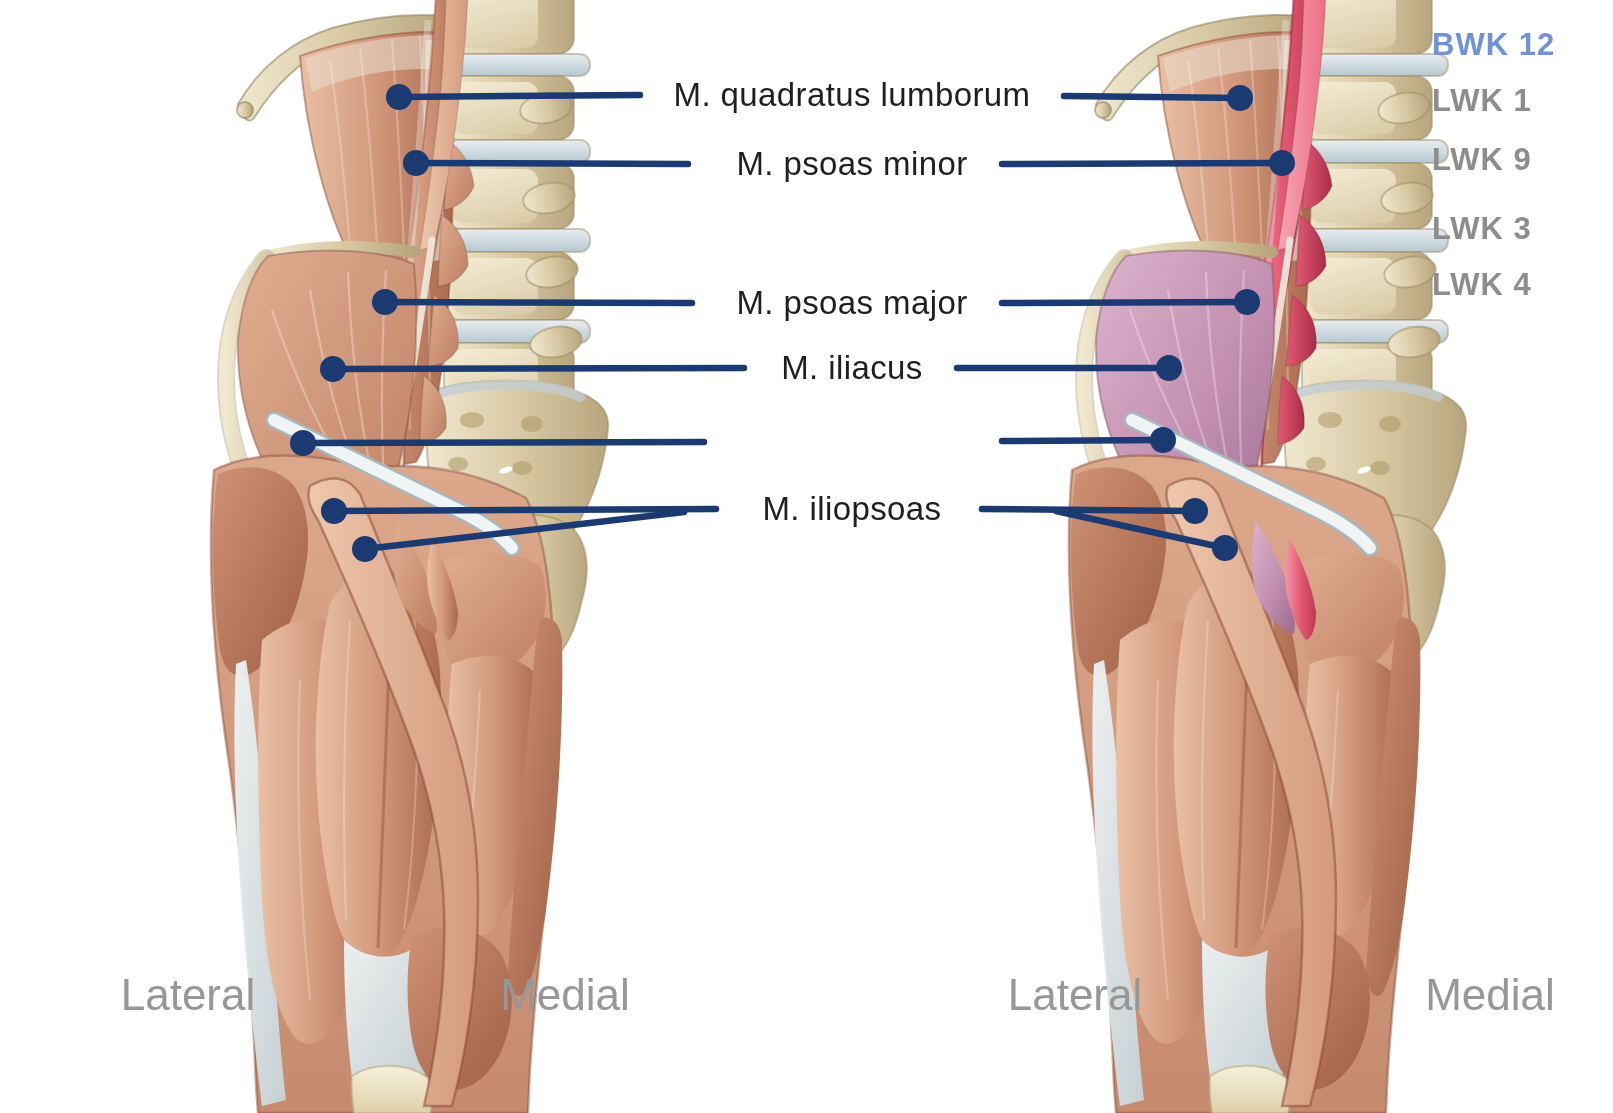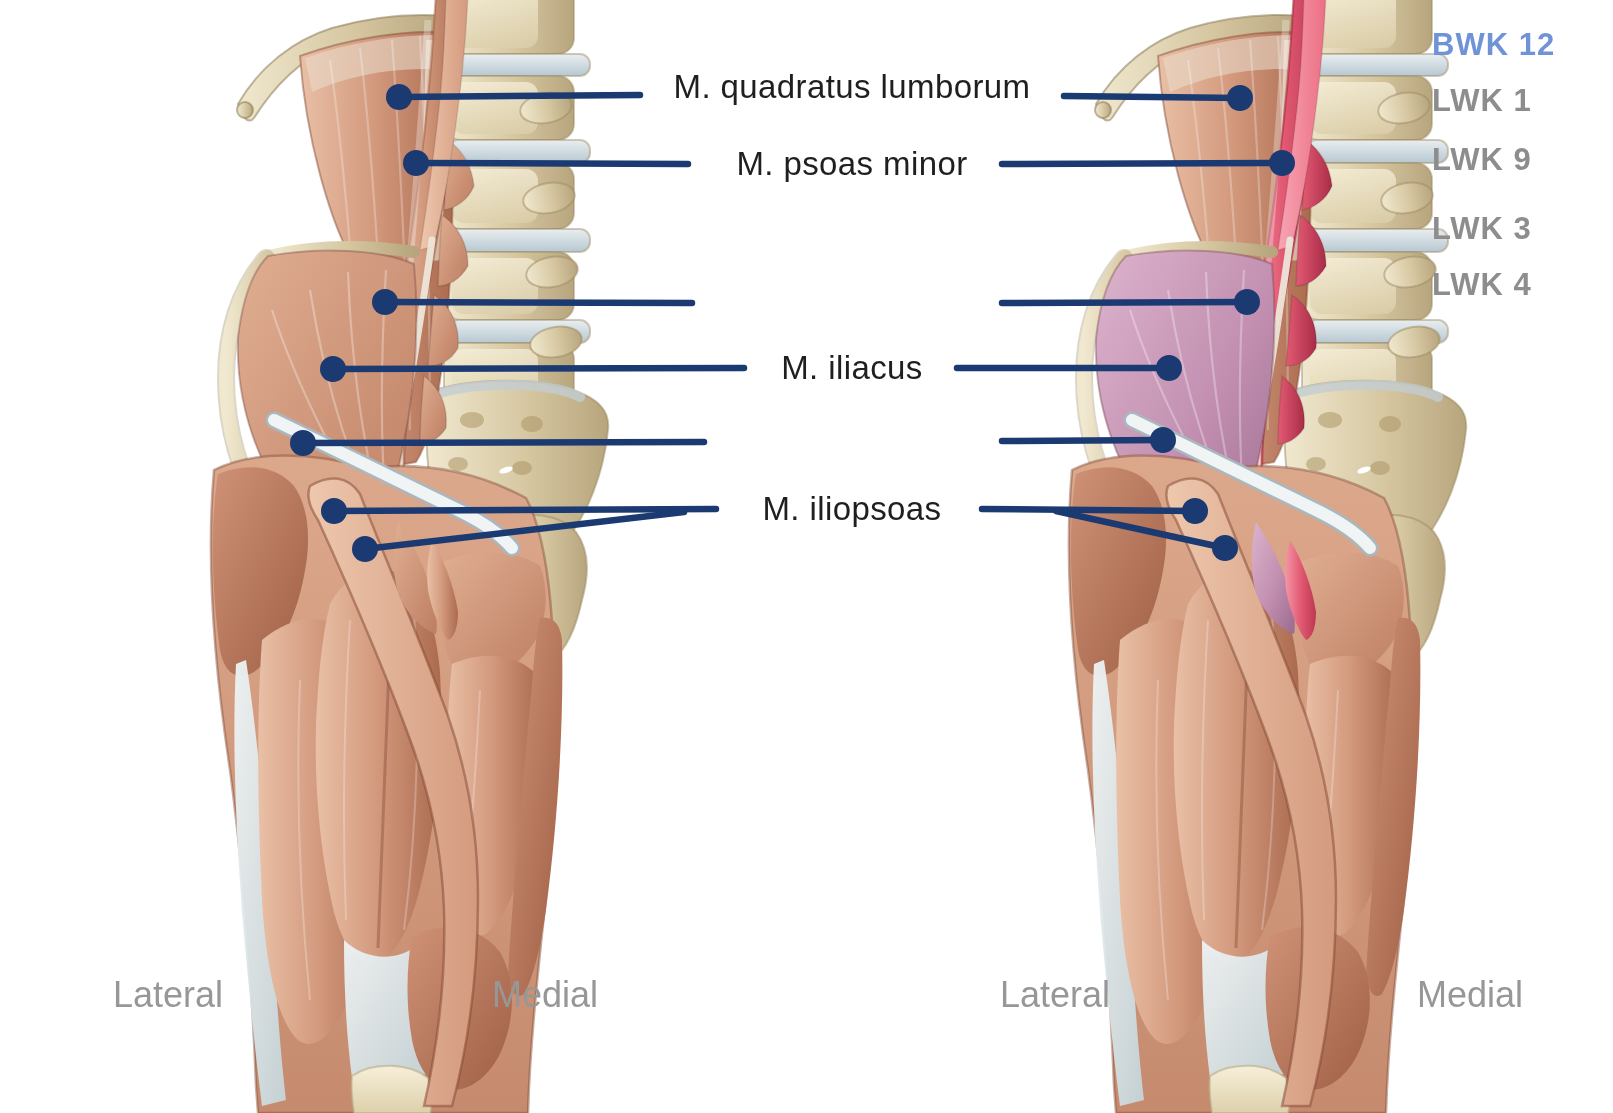--- a/index.html
+++ b/index.html
@@ -7,21 +7,21 @@
           font-family:"Liberation Sans",sans-serif;}
   .art{position:absolute;left:0;top:0;z-index:1;}
   .label{position:absolute;z-index:3;transform:translate(-50%,-50%);white-space:nowrap;
          font-size:33px;letter-spacing:.4px;color:var(--label-text,#1f1f1f);
          background:#fff;padding:2px 10px;line-height:1.05;}
   .label.bold{font-weight:400;}
   .vlabel{position:absolute;z-index:3;transform:translateY(-50%);white-space:nowrap;
           font-size:31px;font-weight:700;letter-spacing:1px;color:var(--vertebral-text,#8d8d8d);line-height:1;text-align:right;}
   .vlabel.hl{color:var(--vertebral-highlight,#6f93d6);}
   .olabel{position:absolute;z-index:3;transform:translate(-50%,-50%);white-space:nowrap;
-          font-size:36px;color:var(--orientation-text,#979797);line-height:1;}
+          font-size:44px;color:var(--orientation-text,#979797);line-height:1;margin-left:20px;}
   .leader line{stroke:var(--leader-line,#1b3a72);stroke-width:6.5;stroke-linecap:round;}
   .leader circle{fill:var(--leader-line,#1b3a72);}
 </style>
 </head>
 <body>
 
 <div class="canvas">
 
 <svg class="art" width="1613" height="1113" viewBox="0 0 1613 1113" xmlns="http://www.w3.org/2000/svg">
 <defs>
@@ -255,22 +255,23 @@
         <circle cx="334" cy="511" r="13"></circle>
     <line x1="365" y1="549" x2="684" y2="512"></line>
         <circle cx="365" cy="549" r="13"></circle>
     <line x1="982" y1="509" x2="1195" y2="511"></line>
         <circle cx="1195" cy="511" r="13"></circle>
     <line x1="1056" y1="511" x2="1225" y2="548"></line>
         <circle cx="1225" cy="548" r="13"></circle>
   </g>
 </svg>
 
-  <div class="label" style="left:852px;top:87px">M. quadratus lumborum</div>
+  <div class="label" style="left:852px;top:95px">M. quadratus lumborum</div>
   <div class="label" style="left:852px;top:164px">M. psoas minor</div>
+  <div class="label" style="left:852px;top:303px">M. psoas major</div>
   <div class="label" style="left:852px;top:368px">M. iliacus</div>
   <div class="label bold" style="left:852px;top:509px">M. iliopsoas</div>
 
   <div class="vlabel hl" style="left:1432px;top:44px">BWK 12</div>
   <div class="vlabel" style="left:1432px;top:100px">LWK 1</div>
   <div class="vlabel" style="left:1432px;top:159px">LWK 9</div>
   <div class="vlabel" style="left:1432px;top:228px">LWK 3</div>
   <div class="vlabel" style="left:1432px;top:284px">LWK 4</div>
 
   <div class="olabel" style="left:168px;top:995px">Lateral</div>

